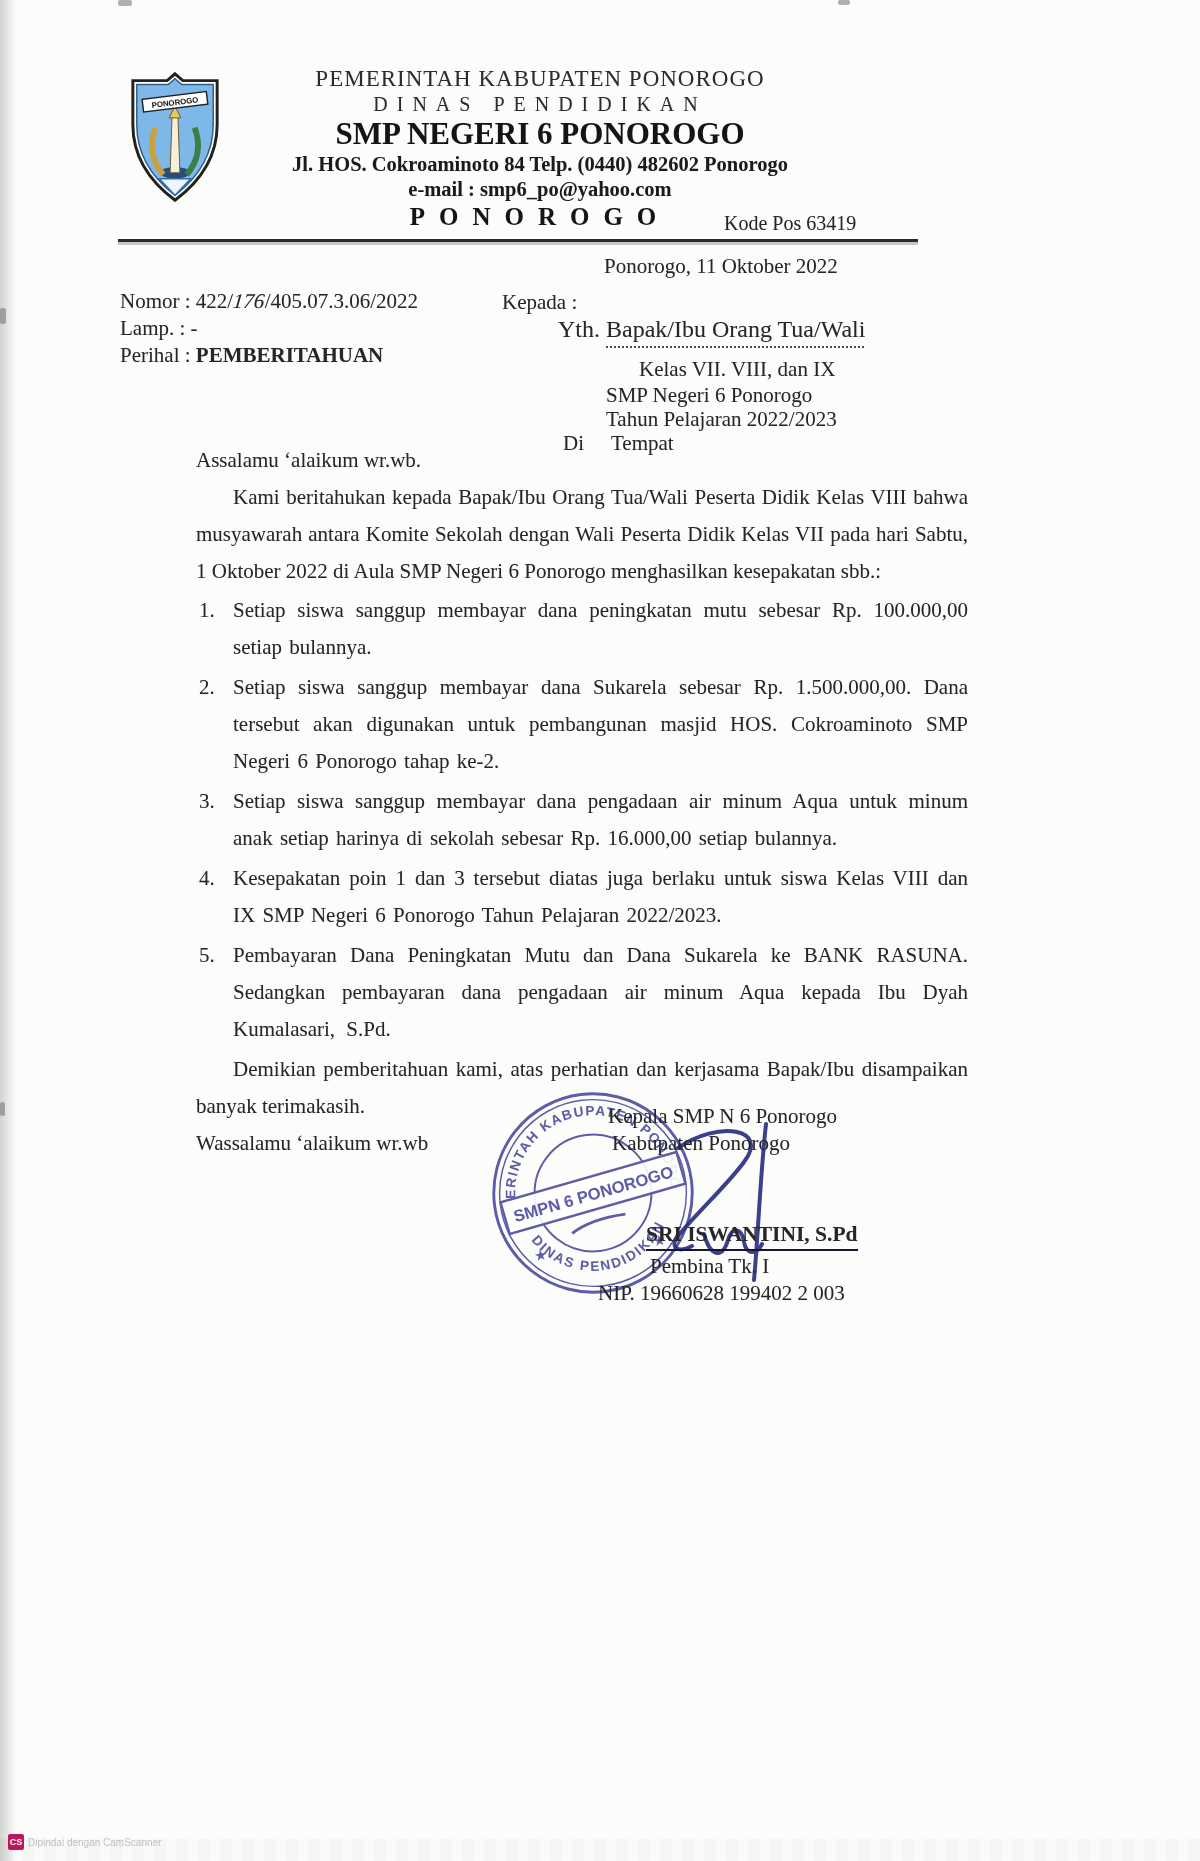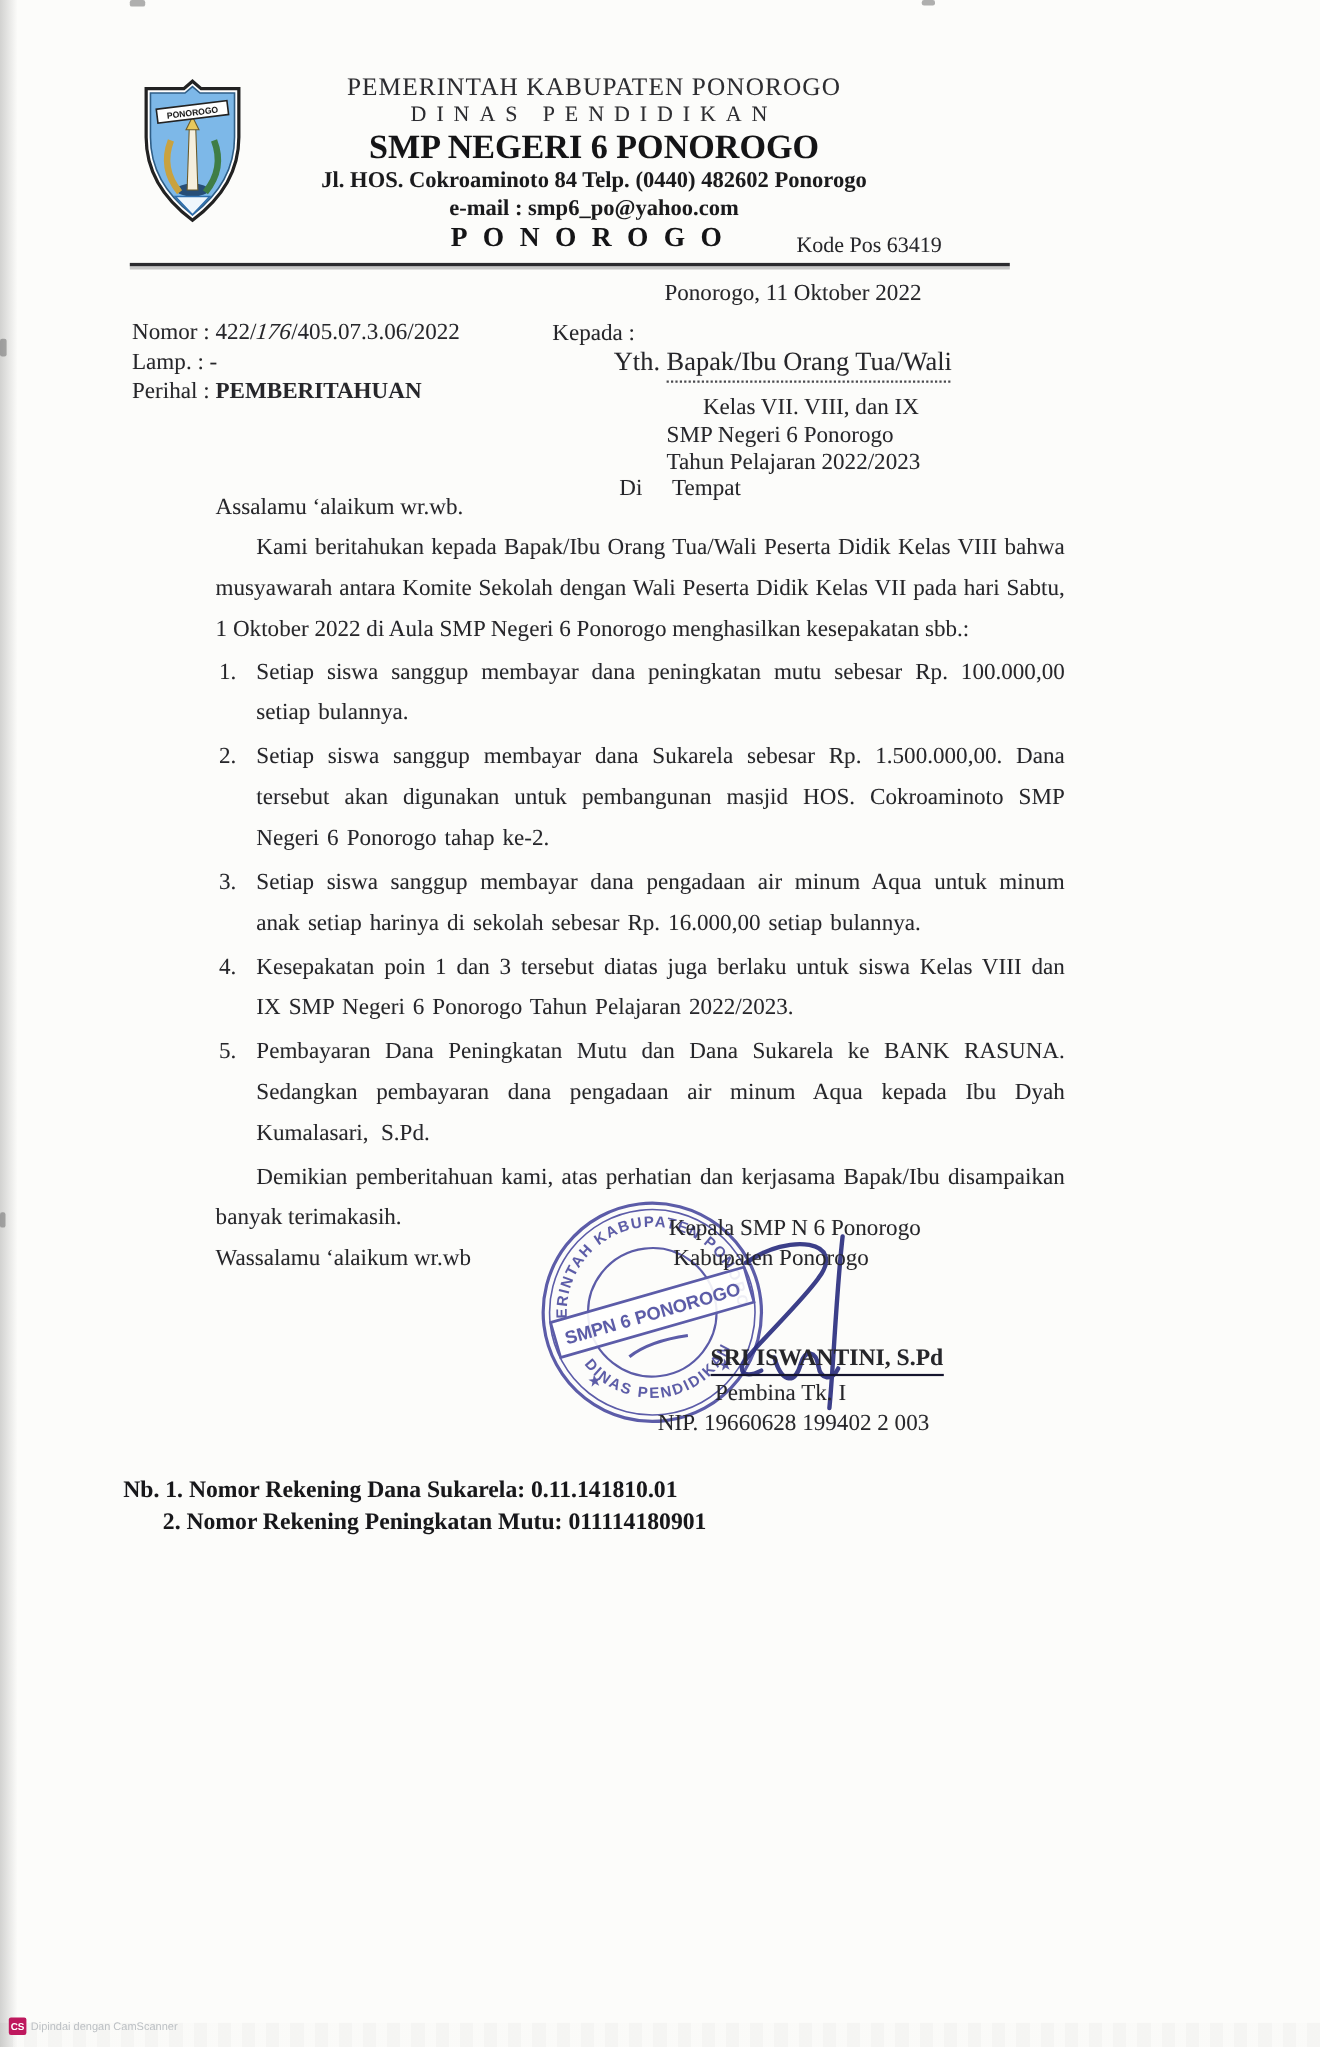--- a/index.html
+++ b/index.html
@@ -200,23 +200,19 @@
       <path d="M 56,116 c 6,22 18,26 24,6 c 4,-14 14,-12 16,2 c 2,12 12,14 18,2"></path>
     </g>
   </svg>
 
   <div class="abs sig-title1">Kepala SMP N 6 Ponorogo</div>
   <div class="abs sig-title2">Kabupaten Ponorogo</div>
   <div class="abs sig-name">SRI ISWANTINI, S.Pd</div>
   <div class="abs sig-rank">Pembina Tk. I</div>
   <div class="abs sig-nip">NIP. 19660628 199402 2 003</div>
 
-  <div class="abs nb">
-    <div>Nb. 1. Nomor Rekening Dana Sukarela: 0.11.141810.01</div>
-    <div class="nb2">2. Nomor Rekening Peningkatan Mutu: 011114180901</div>
-  </div>
 
   <div class="abs cam">
     <div class="cam-logo">CS</div>
     <div class="cam-text">Dipindai dengan CamScanner</div>
   </div>
 
 </div>
 
 </body></html>

